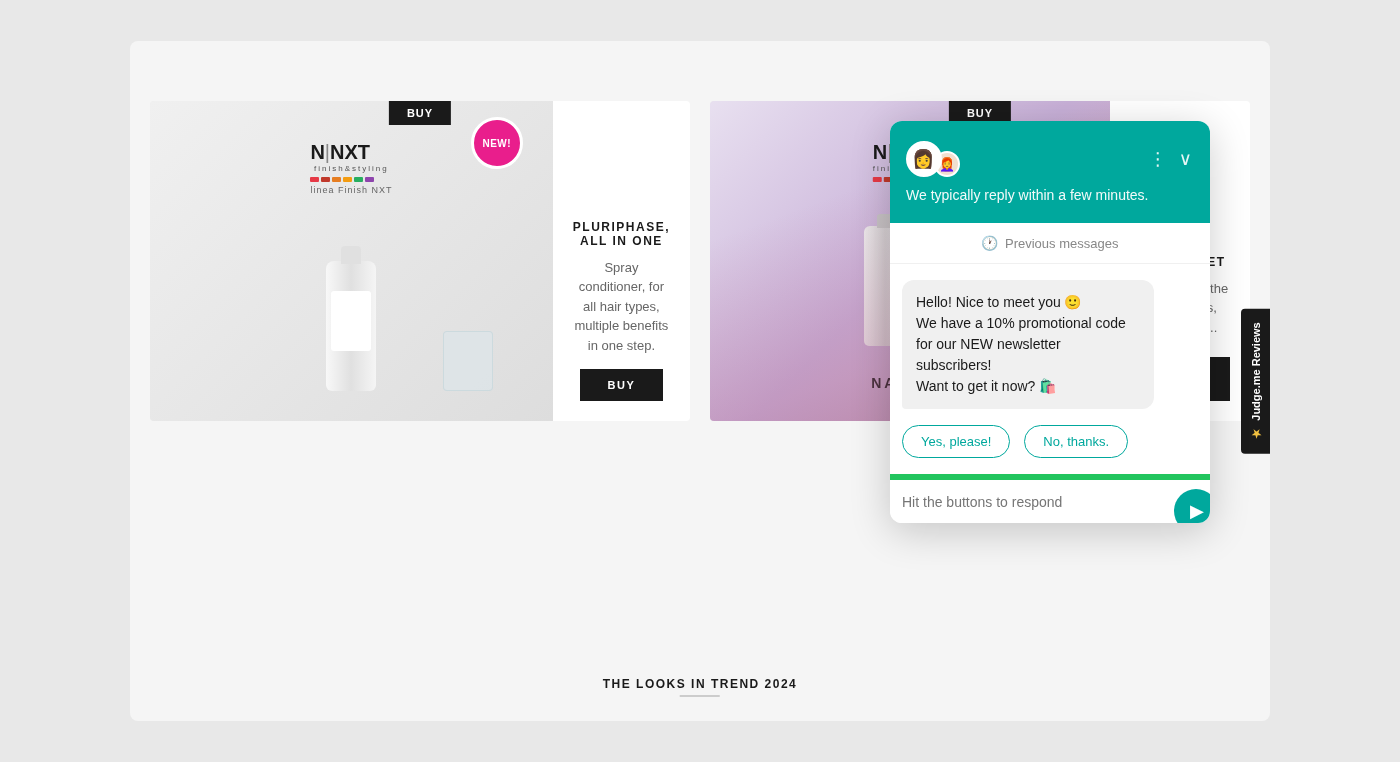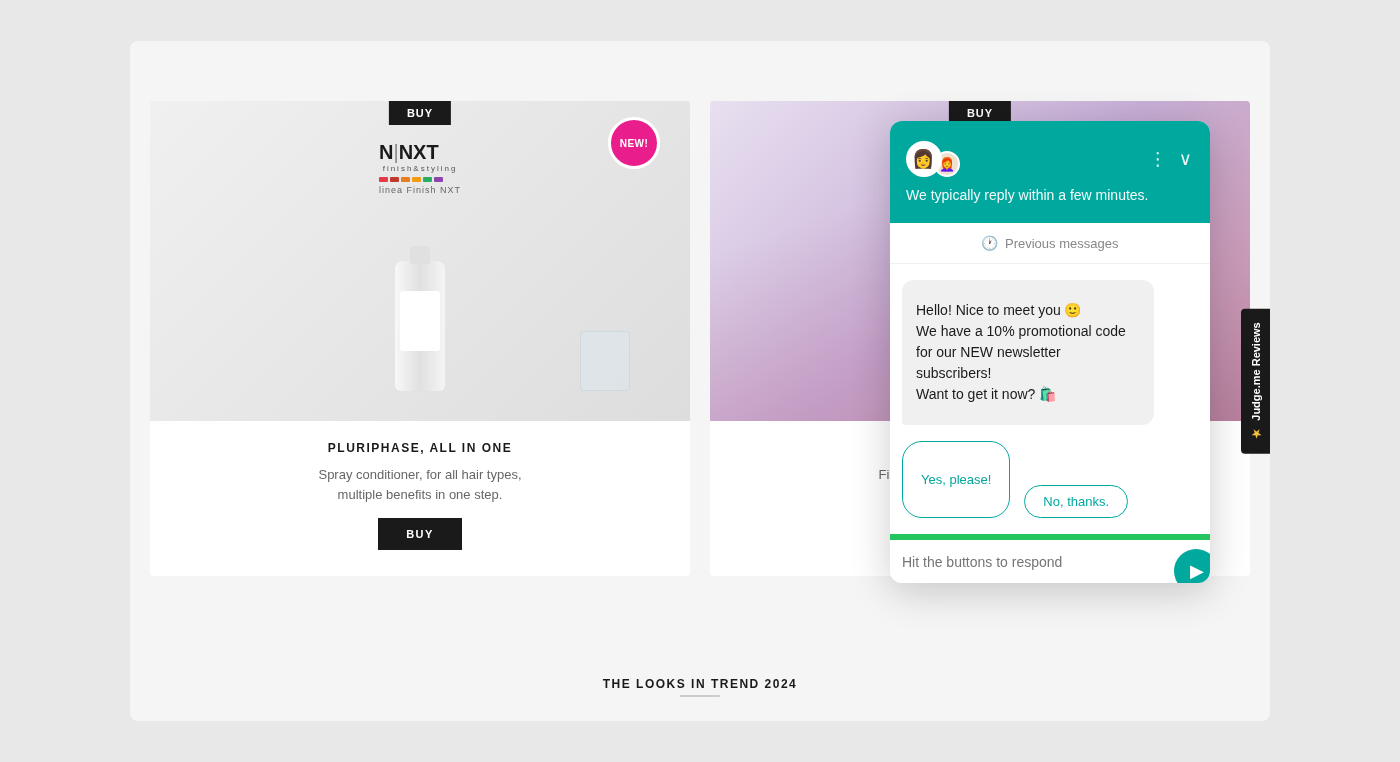--- a/index.html
+++ b/index.html
@@ -33,22 +33,22 @@
       gap: 20px;
       padding-top: 60px;
       width: 100%;
     }
 
     .product-card {
       background: #fff;
       border-radius: 4px;
       flex: 1;
       display: flex;
-      flex-direction: column;
-      align-items: center;
+      flex-direction: row;
+      align-items: flex-end;
       position: relative;
       overflow: hidden;
     }
 
     .buy-badge-top {
       position: absolute;
       top: 0;
       left: 50%;
       transform: translateX(-50%);
       background: #1a1a1a;
@@ -400,21 +400,21 @@
     .chat-messages {
       padding: 16px 12px;
       display: flex;
       flex-direction: column;
       gap: 12px;
     }
 
     .message-bubble {
       background: #f0f0f0;
       border-radius: 12px 12px 12px 4px;
-      padding: 20px 14px;
+      padding: 12px 14px;
       font-size: 14px;
       color: #1a1a1a;
       line-height: 1.5;
       max-width: 85%;
     }
 
     .message-actions {
       display: flex;
       gap: 14px;
       padding: 0 12px 16px 12px;
@@ -434,21 +434,20 @@
 
     .action-btn-no {
       background: #fff;
       border: 1.5px solid #00a89d;
       color: #00a89d;
       font-size: 13px;
       font-weight: 500;
       padding: 8px 18px;
       border-radius: 20px;
       cursor: pointer;
-      margin-top: 44px;
     }
 
     .chat-input-area {
       border-top: 6px solid #22c55e;
       padding: 10px 12px;
       display: flex;
       align-items: center;
       gap: 8px;
       position: relative;
     }

